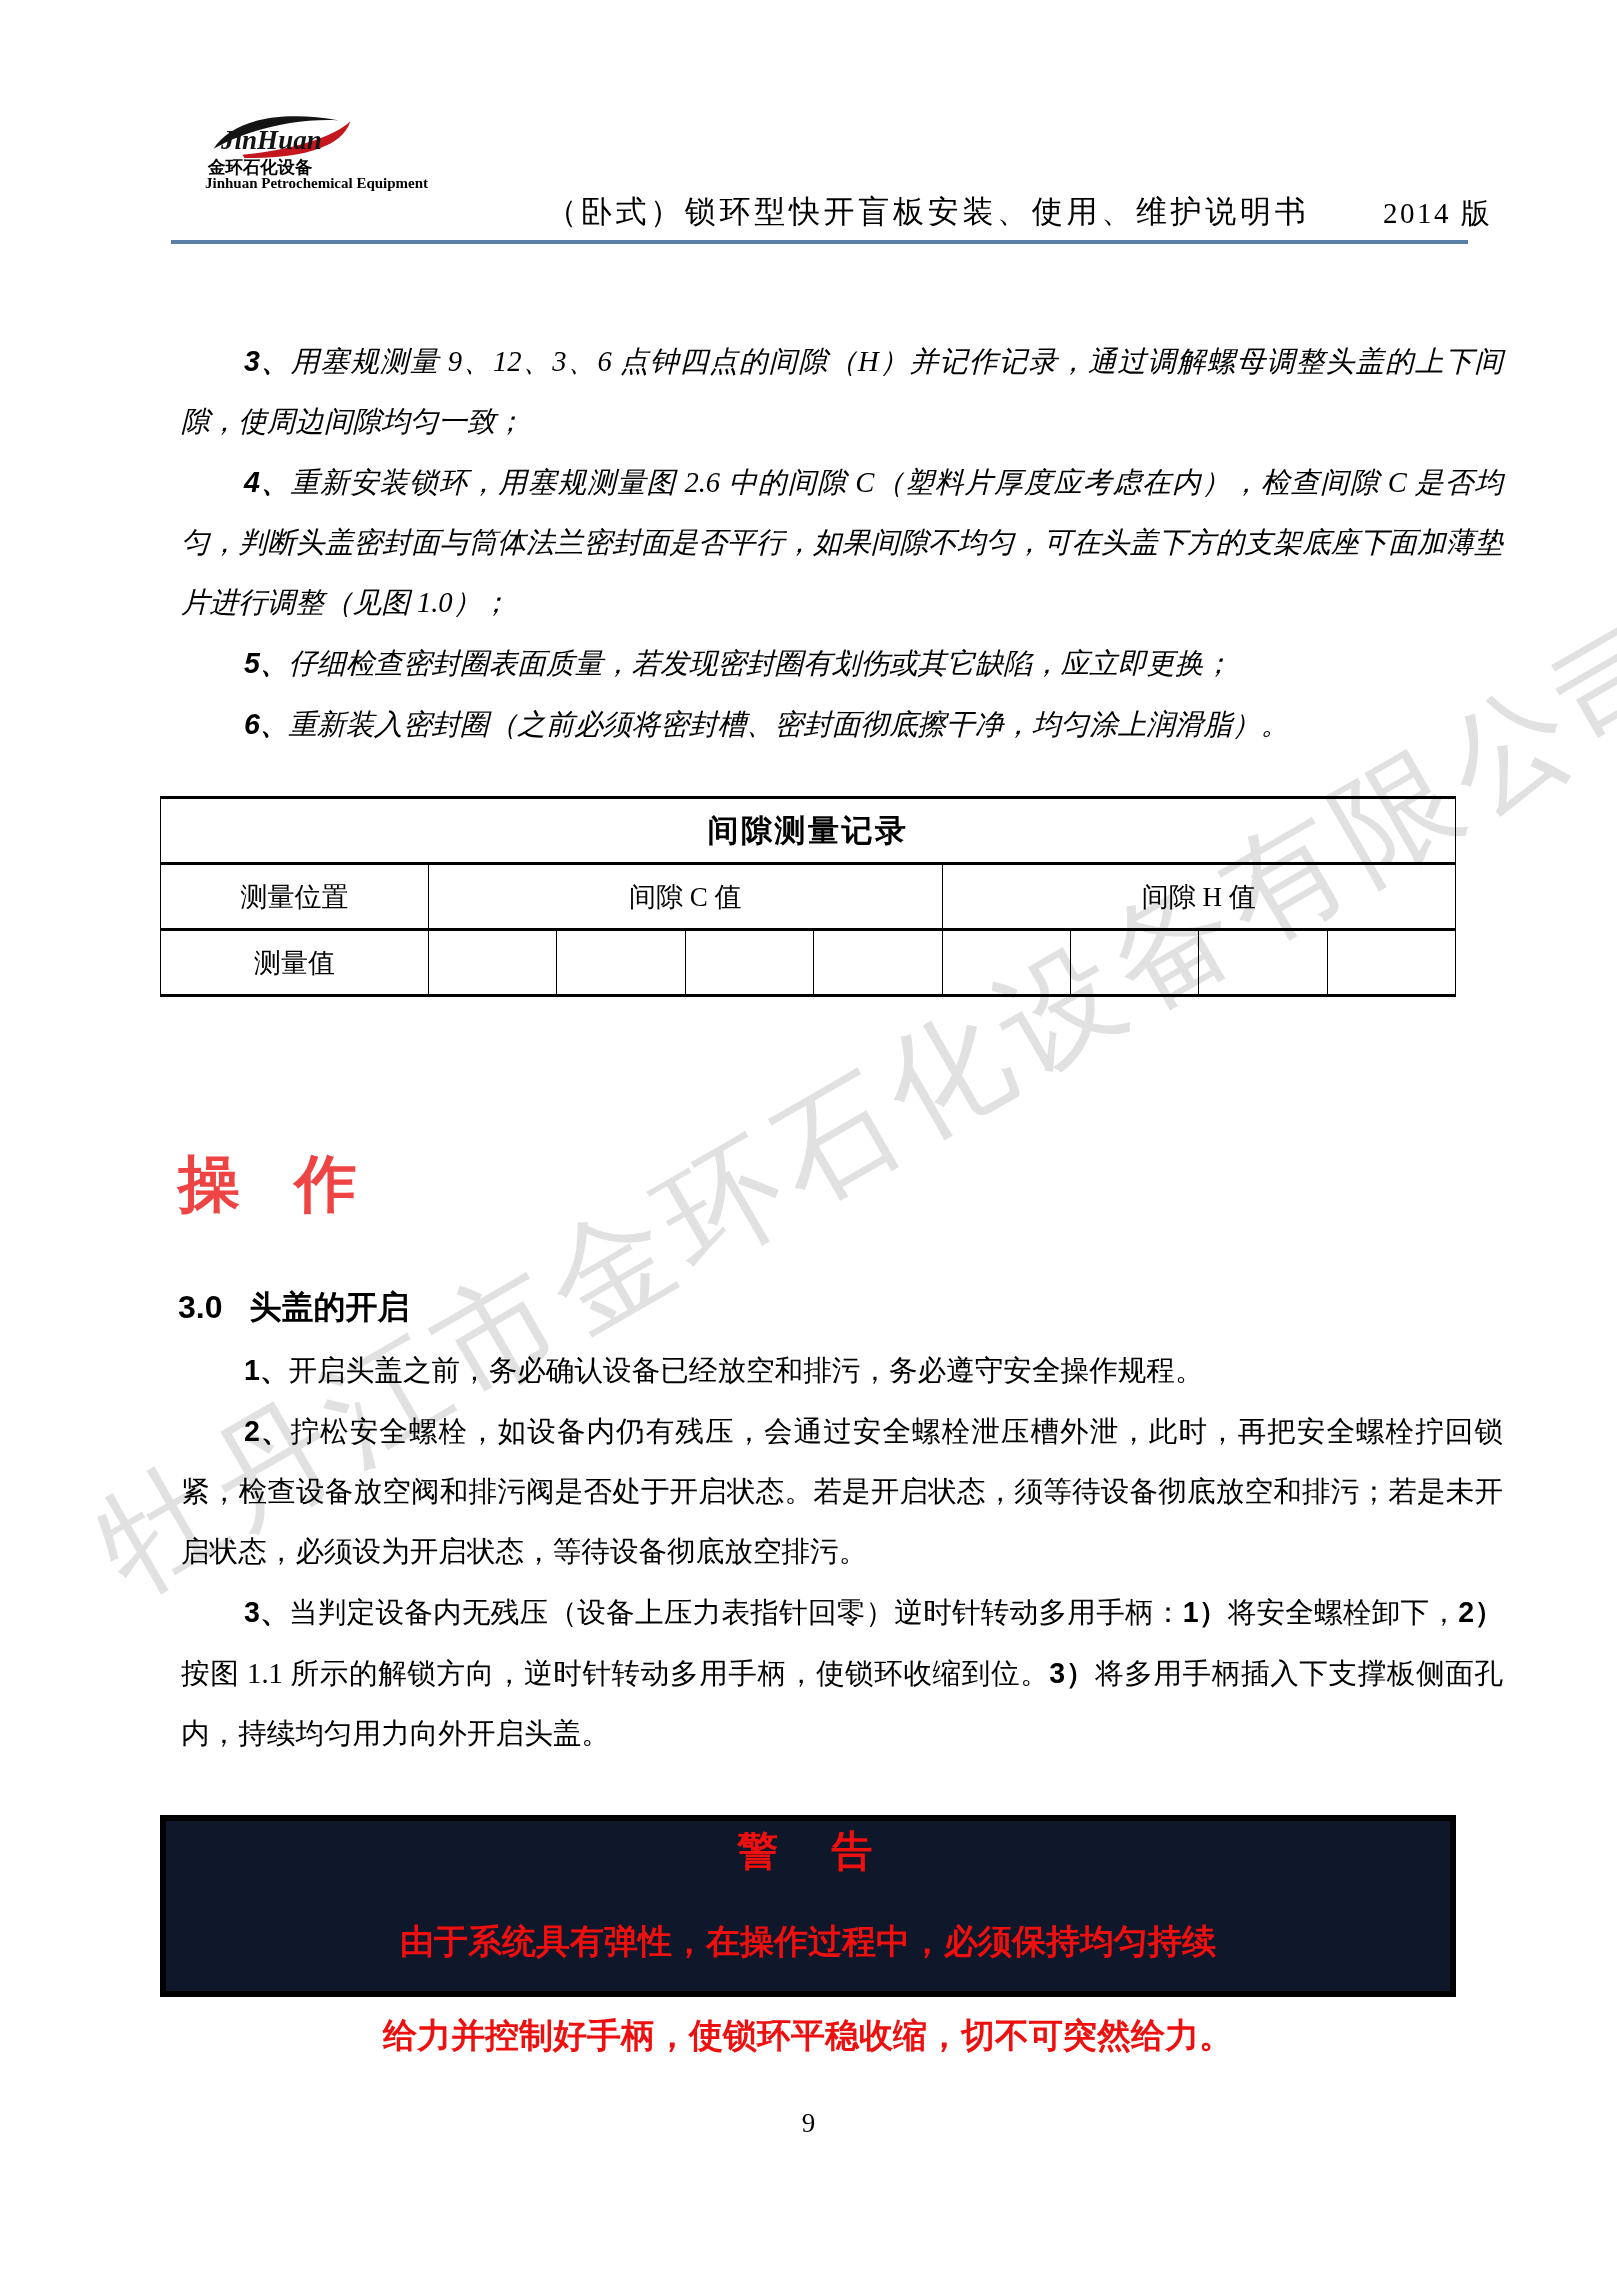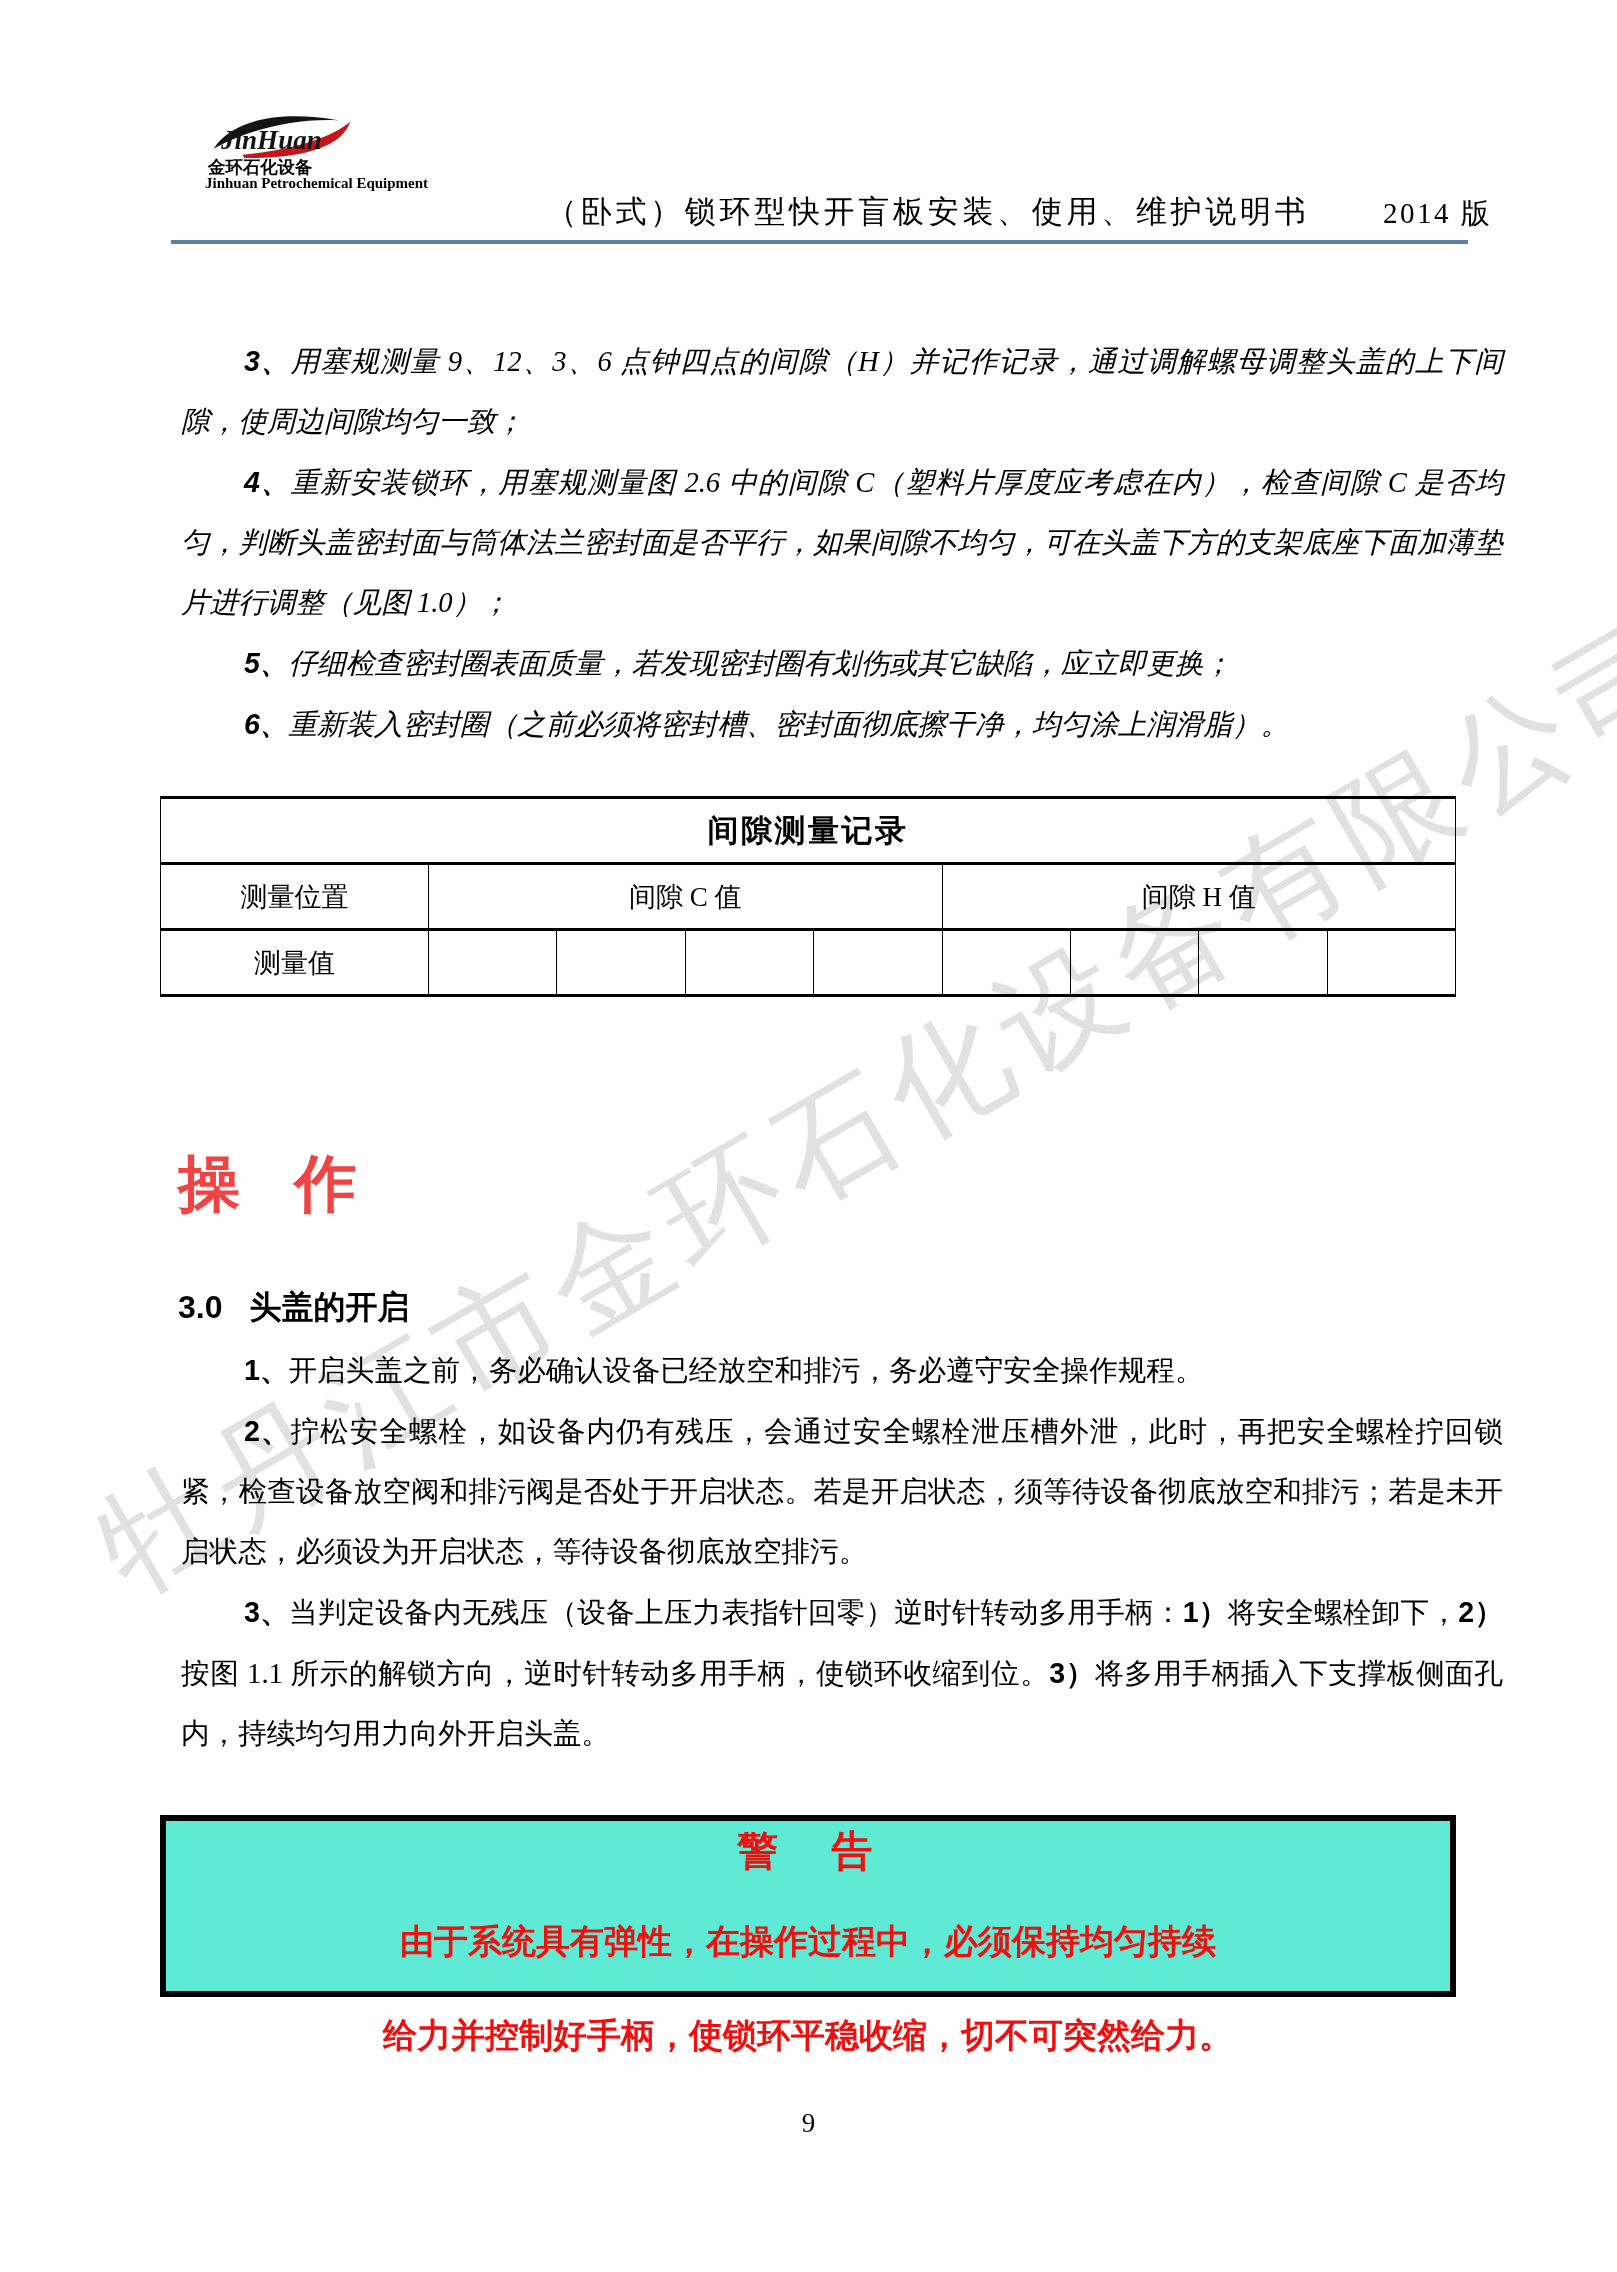--- a/index.html
+++ b/index.html
@@ -95,21 +95,21 @@
     position:absolute;left:178px;top:1289px;
     font-family:"Liberation Sans","DejaVu Sans",sans-serif;
     font-weight:bold;font-size:32px;line-height:37px;white-space:nowrap;
   }
   .sub-heading .sub-num{margin-right:27px;}
   
   .warning{
     position:absolute;left:160px;top:1815px;width:1296px;height:182px;
     box-sizing:border-box;
     border:6.2px solid #000;
-    background:#5eead4;
+    background:#0f172a;
     text-align:center;
     font-family:"Liberation Sans","DejaVu Sans",sans-serif;
     font-weight:bold;color:#ee0f0f;
   }
   .warning-title{
     margin-top:7.4px;font-size:41px;line-height:46px;letter-spacing:6.2px;
   }
   .warning-line{font-size:34px;line-height:53px;margin-top:41px;}
   
   .page-num{

